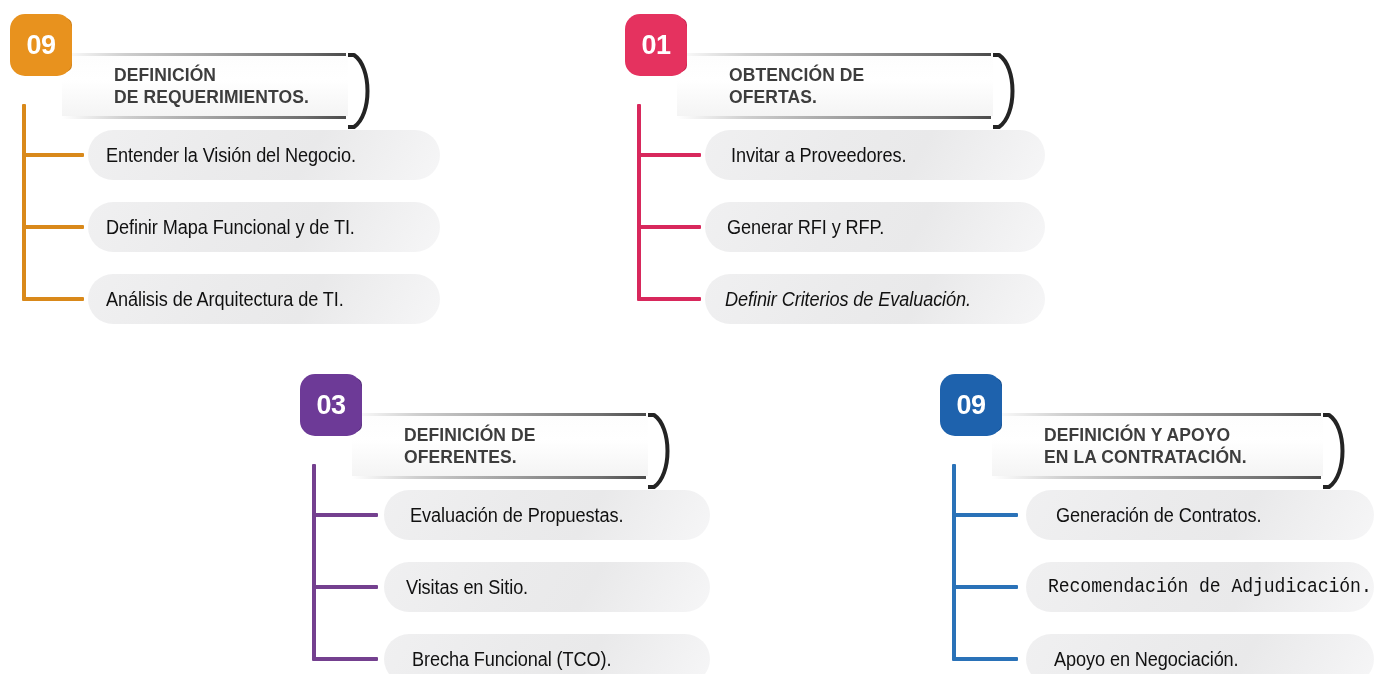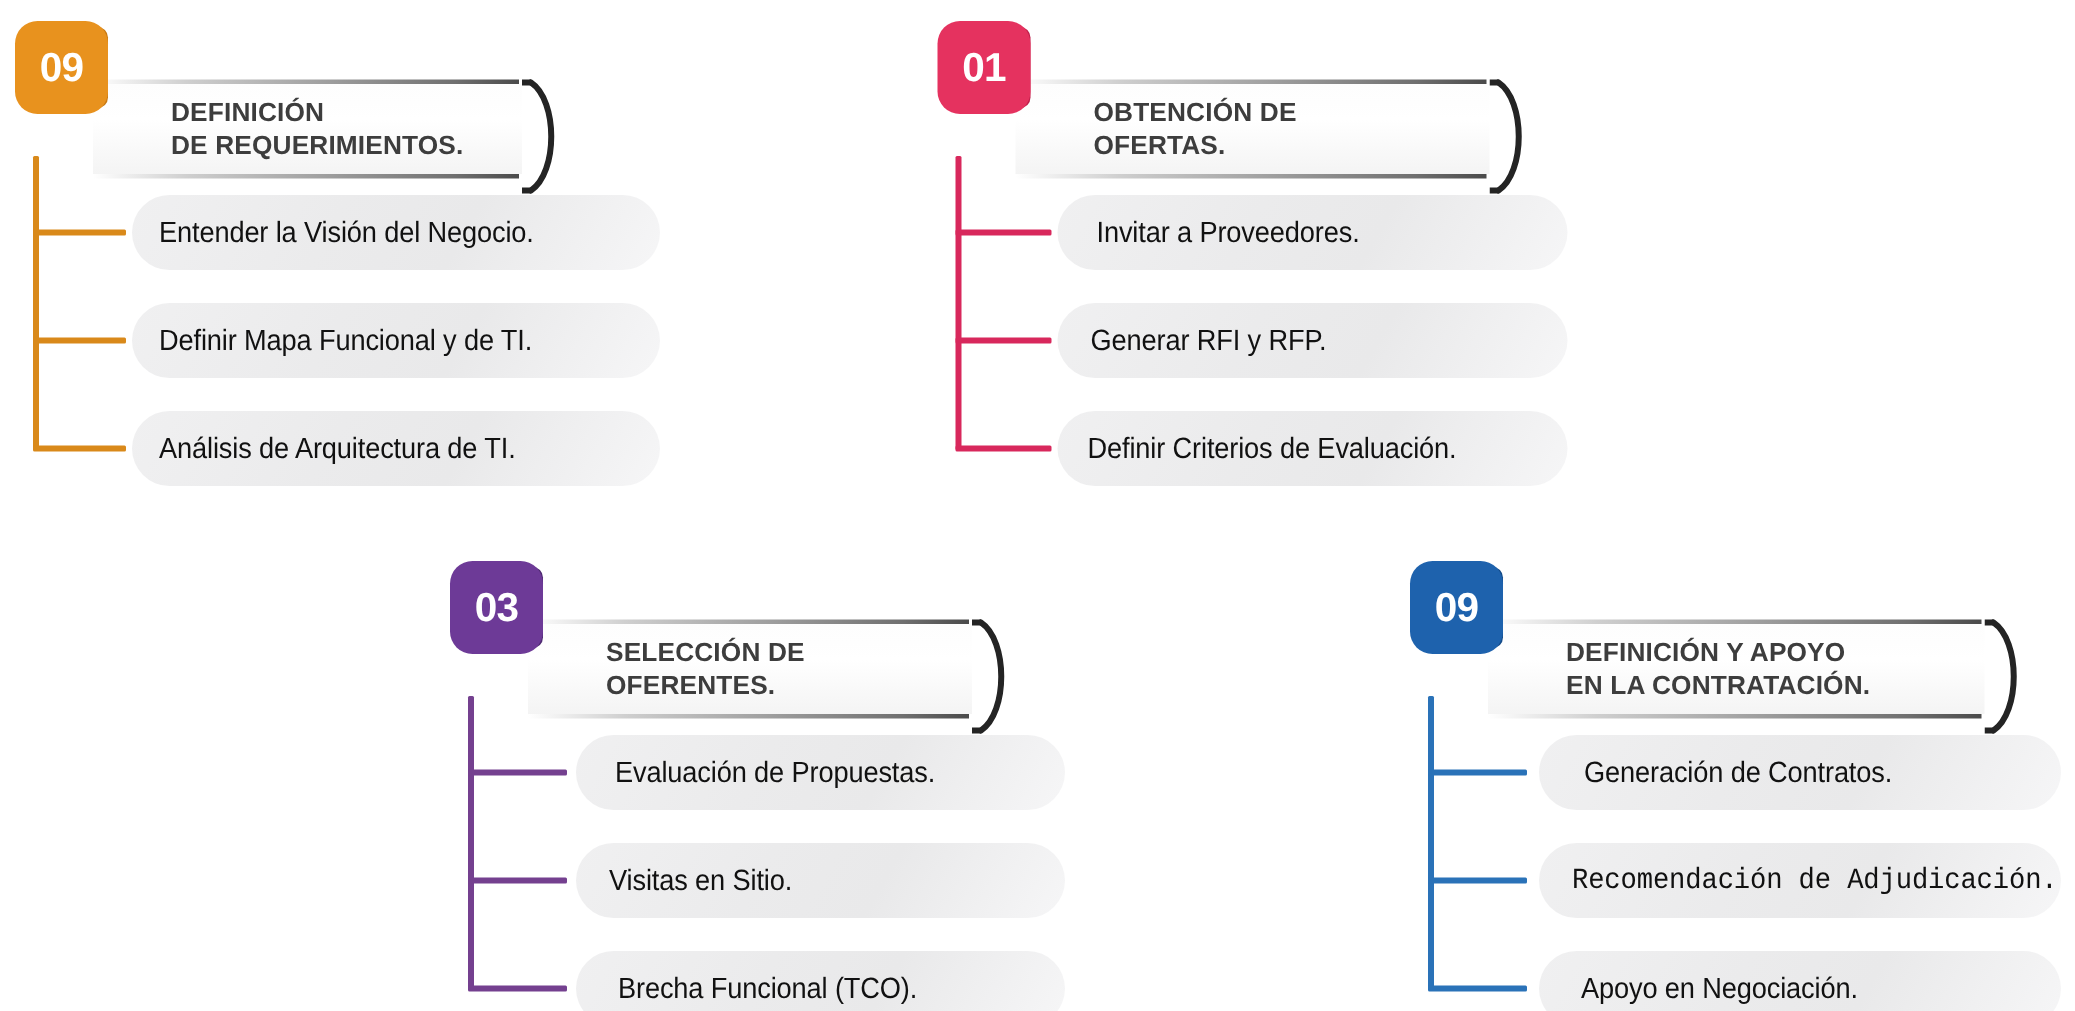--- a/index.html
+++ b/index.html
@@ -219,35 +219,35 @@
         <div class="branch" style="top: 49px; width: 64px; background: rgb(216, 40, 92);"></div>
         <div class="branch" style="top: 121px; width: 64px; background: rgb(216, 40, 92);"></div>
         <div class="branch" style="top: 193px; width: 64px; background: rgb(216, 40, 92);"></div>
       </div>
       <div class="item" style="left: 90px; top: 130px; width: 340px;">
         <div class="item-label" style="left: 26px;">Invitar a Proveedores.</div>
       </div>
       <div class="item" style="left: 90px; top: 202px; width: 340px;">
         <div class="item-label" style="left: 22px;">Generar RFI y RFP.</div>
       </div>
-      <div class="item" style="left: 90px; top: 274px; width: 340px;">
+      <div class="item" style="left: 90px; top: 274px; width: 340px; font-style: italic;">
         <div class="item-label" style="left: 20px;">Definir Criterios de Evaluación.</div>
       </div>
     </div>
     <div class="group" style="left: 290px; top: 360px;">
       <div class="gheader">
         <div class="banner" style="width: 310px;">
           <div class="banner-body"></div>
           <div class="bracket">
             <svg width="40" height="80" viewBox="0 0 40 80">
               <path d="M6 4 C 24 16, 24 64, 6 76" fill="none" stroke="#242424" stroke-width="4" stroke-linecap="round"></path>
               <path d="M6 4 L 0 4 M6 76 L 0 76" fill="none" stroke="#242424" stroke-width="4"></path>
             </svg>
           </div>
-          <div class="gtitle">SELECCIÓN DE
+          <div class="gtitle">DEFINICIÓN DE
 OFERENTES.</div>
         </div>
         <div class="badge">
           <div class="side" style="background: rgb(78, 42, 114);"></div>
           <div class="face" style="background: rgb(109, 58, 151);"></div>
           <div class="num">03</div>
         </div>
       </div>
       <div class="tree">
         <div class="spine" style="height: 196px; background: rgb(116, 64, 143);"></div>

